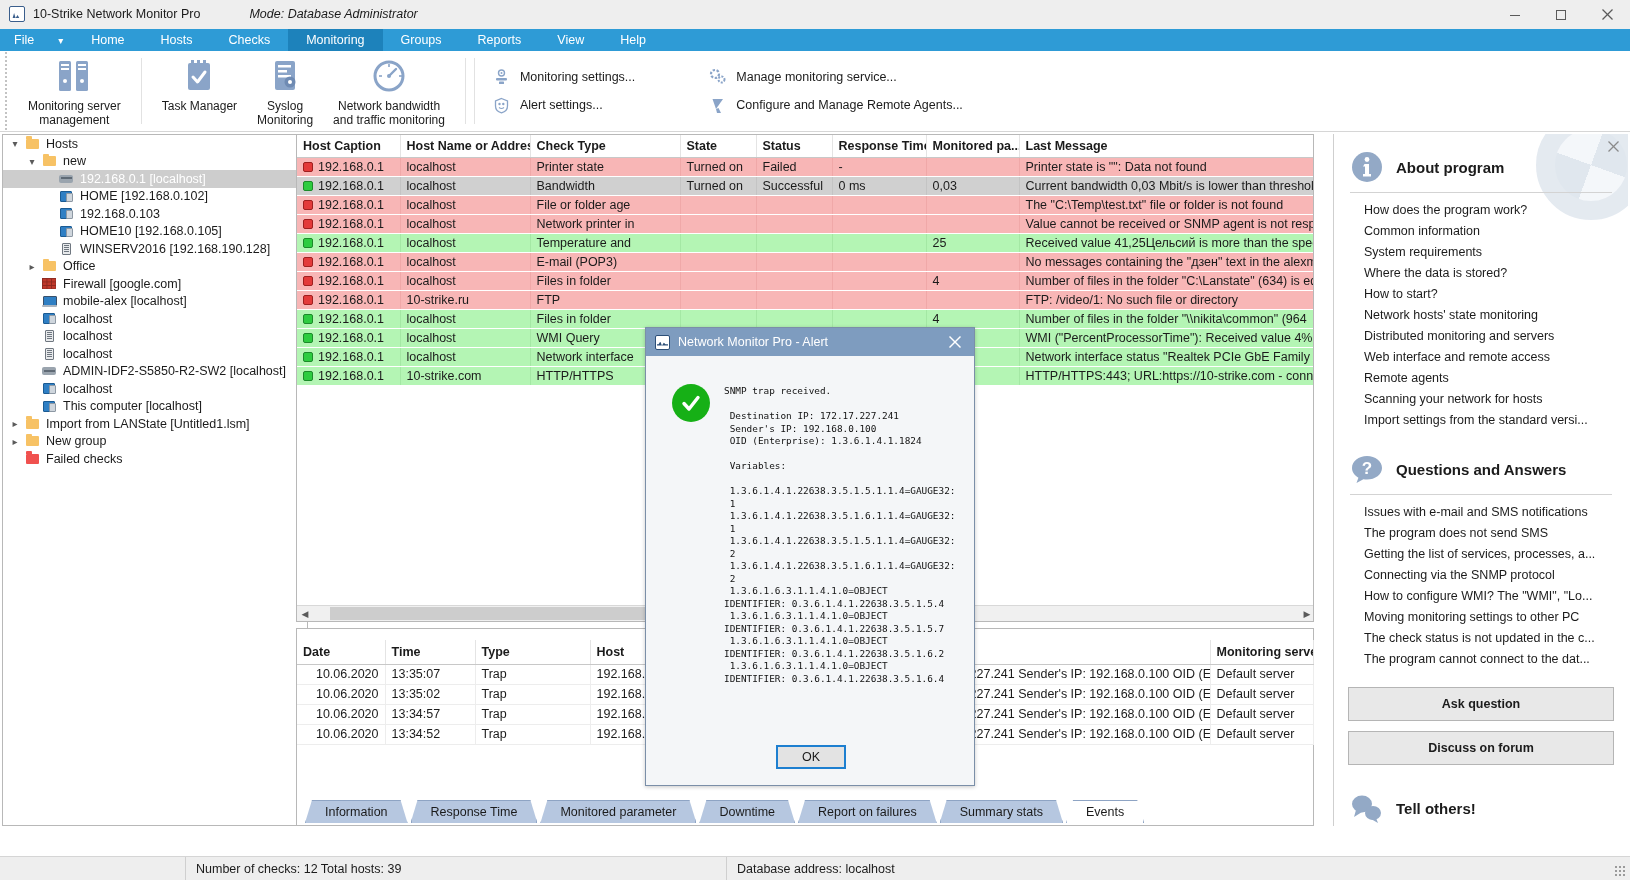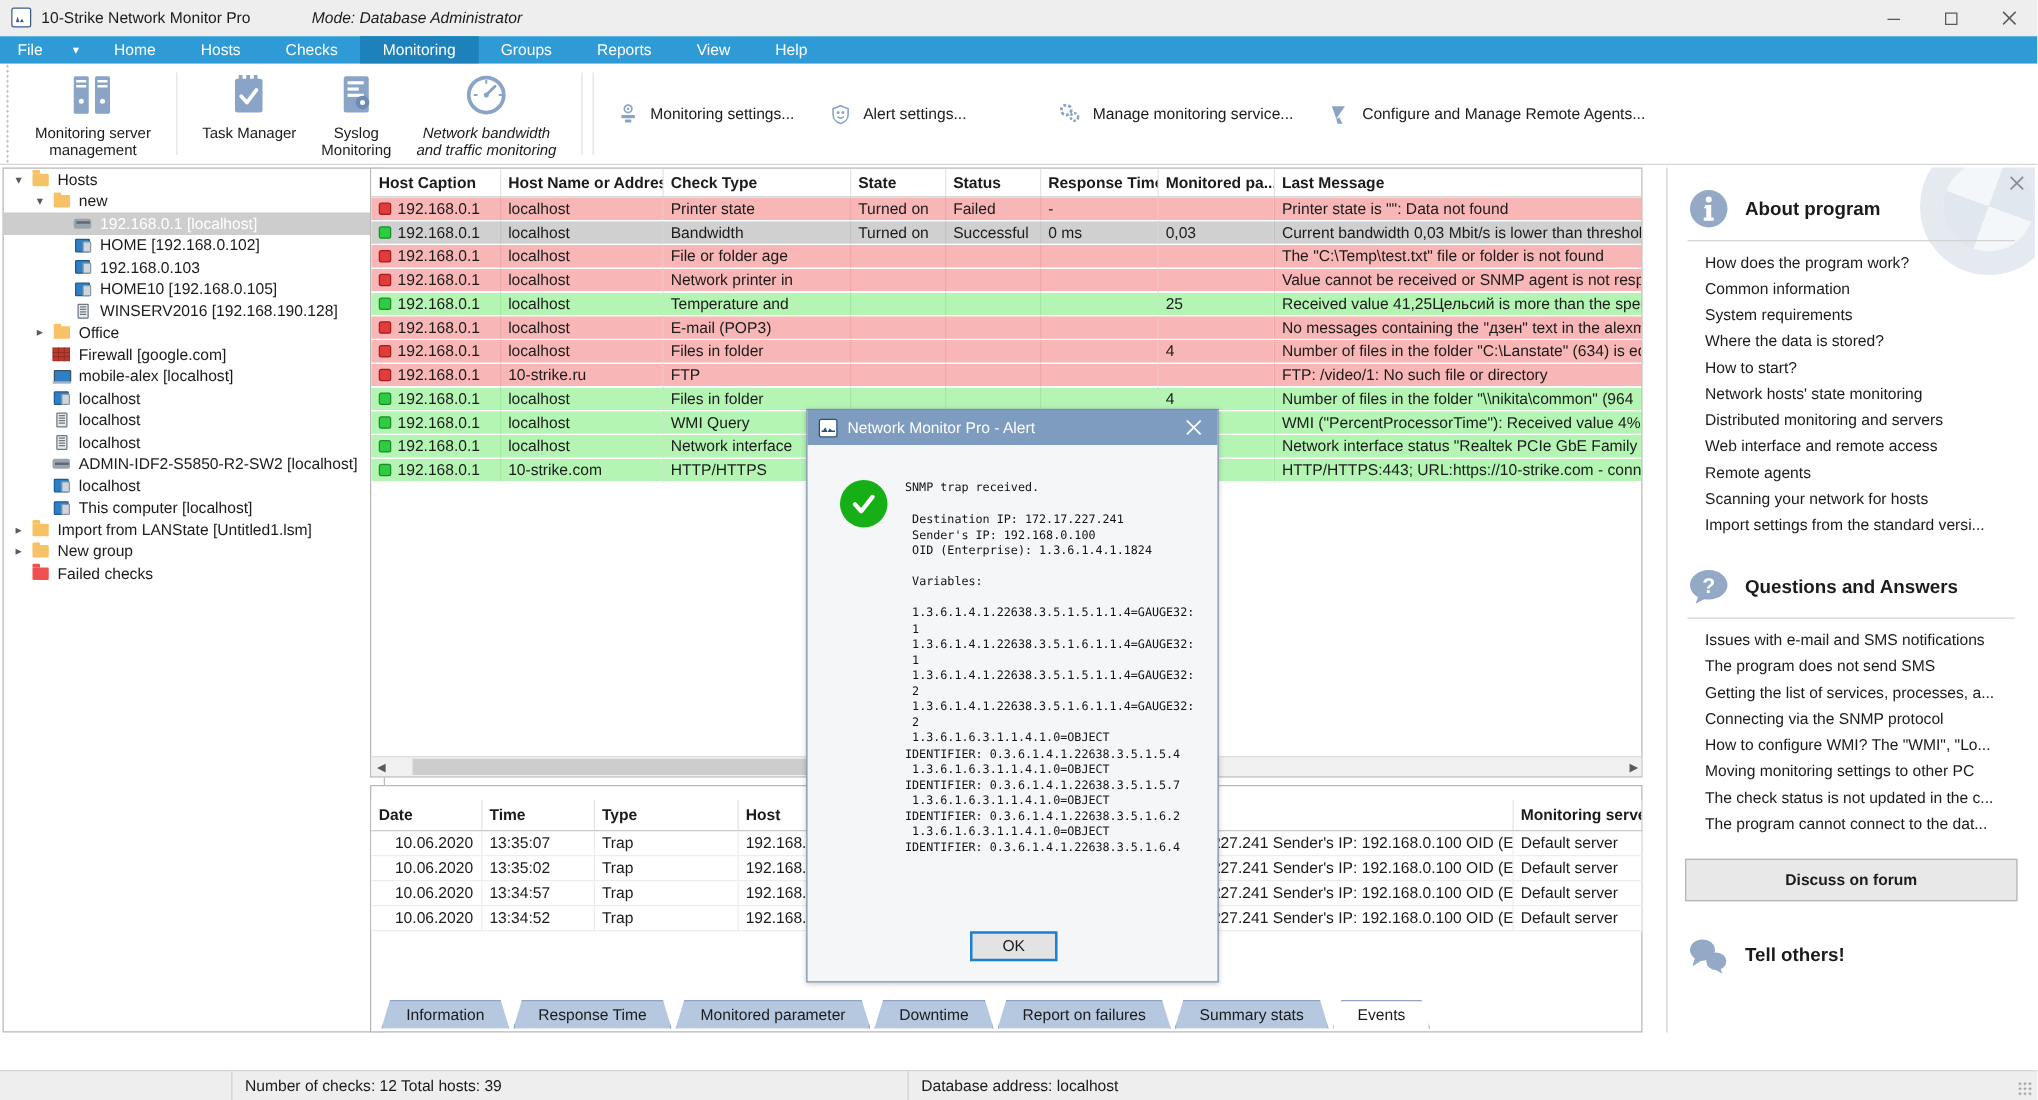--- a/index.html
+++ b/index.html
@@ -66,21 +66,21 @@
   }
   .rb-group { display:flex; align-items:stretch; padding:0 6px; }
   .rb-sep { width:1px; background:#e2e2e2; margin:7px 4px; }
   .rb-btn {
     display:flex; flex-direction:column; align-items:center; justify-content:flex-start;
     padding:6px 10px 0 10px; text-align:center; color:#1b1b1b; font-size:12px;
     line-height:14px; cursor:default;
   }
   .rb-btn .lbl { max-width:118px; margin-top:4px; }
   .rb-icon { height:38px; display:flex; align-items:center; justify-content:center; }
-  .rb-small-col { display:flex; flex-direction:row; justify-content:center; padding:4px 0; }
+  .rb-small-col { display:flex; flex-direction:column; justify-content:center; padding:4px 0; }
   .rb-small {
     display:flex; align-items:center; gap:9px; padding:5px 14px; font-size:12.5px;
     color:#1b1b1b;
   }
   .rb-small .ic { width:18px; height:18px; display:flex; align-items:center; justify-content:center; flex:none;}
 
   
   .body-area { position:absolute; left:0; top:132px; width:1630px; height:718px; }
 
   
@@ -354,21 +354,21 @@
         <div class="rb-icon">
           <svg width="34" height="34" viewBox="0 0 34 34">
             <circle cx="17" cy="17" r="14" fill="none" stroke="#8aa4c8" stroke-width="3"></circle>
             <line x1="17" y1="17" x2="24" y2="10" stroke="#8aa4c8" stroke-width="2.4" stroke-linecap="round"></line>
             <circle cx="17" cy="17" r="2" fill="#8aa4c8"></circle>
             <line x1="17" y1="5" x2="17" y2="8" stroke="#8aa4c8" stroke-width="1.6"></line>
             <line x1="7" y1="17" x2="10" y2="17" stroke="#8aa4c8" stroke-width="1.6"></line>
             <line x1="27" y1="17" x2="30" y2="17" stroke="#8aa4c8" stroke-width="1.6"></line>
           </svg>
         </div>
-        <div class="lbl" style="white-space:pre-line;font-style:italic;">Network bandwidth
+        <div class="lbl" style="white-space:pre-line;">Network bandwidth
 and traffic monitoring</div>
       </div>
     </div>
     <div class="rb-sep"></div>
 
     <div class="rb-sep"></div>
 
     <div class="rb-small-col">
       <div class="rb-small">
         <span class="ic">
@@ -895,20 +895,21 @@
             <div class="side-link">Getting the list of services, processes, a...</div>
             <div class="side-link">Connecting via the SNMP protocol</div>
             <div class="side-link">How to configure WMI? The "WMI", "Lo...</div>
             <div class="side-link">Moving monitoring settings to other PC</div>
             <div class="side-link">The check status is not updated in the c...</div>
             <div class="side-link">The program cannot connect to the dat...</div>
           </div>
       </div>
 
       <div style="margin-top:18px;">
+        <div class="side-btn">Ask question</div>
         <div class="side-btn">Discuss on forum</div>
       </div>
 
       <div class="side-sec" style="margin-top:10px;">
         <div class="side-head">
           <span class="hic">
             <svg width="34" height="30" viewBox="0 0 34 30">
               <ellipse cx="12" cy="11" rx="10" ry="8.5" fill="#93a9c6"></ellipse>
               <path d="M6 17 L4 24 L12 19 Z" fill="#93a9c6"></path>
               <ellipse cx="23" cy="20" rx="8" ry="7" fill="#93a9c6"></ellipse>

